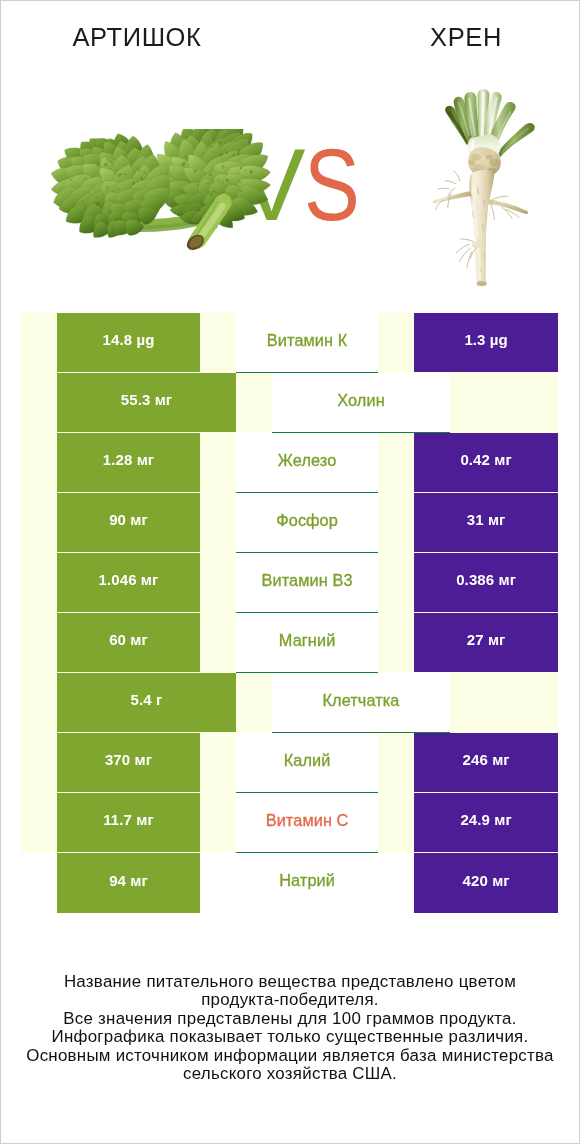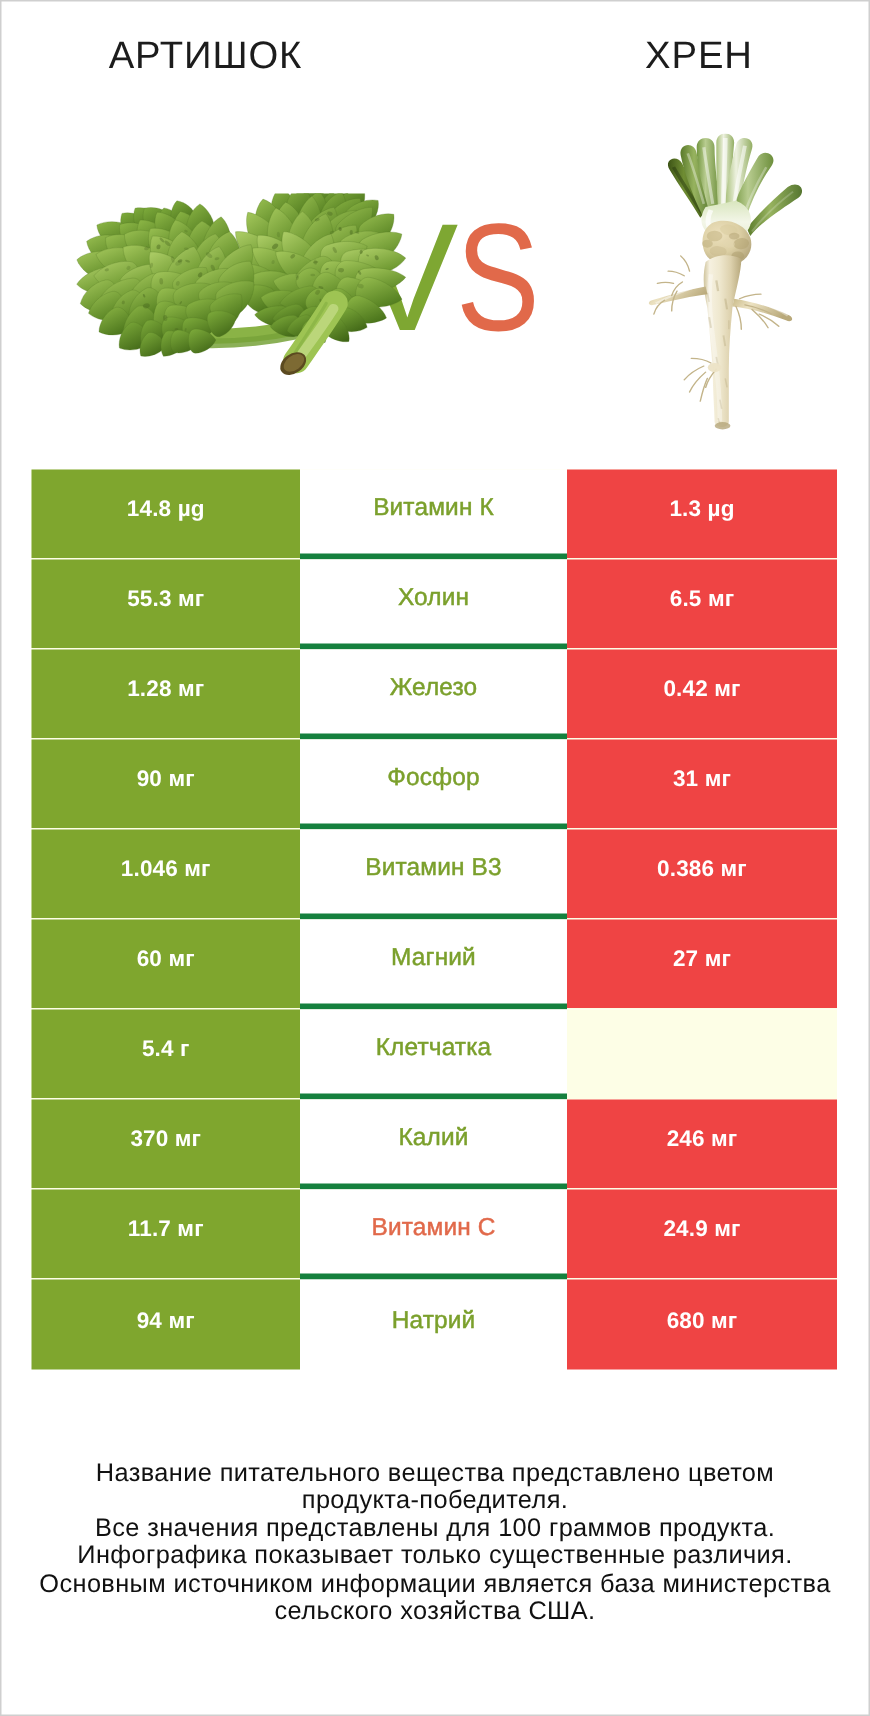--- a/index.html
+++ b/index.html
@@ -29,29 +29,29 @@
   }
   .vs .v{color:#7ea732;}
   .vs .s{color:#e1694a;display:inline-block;transform:scaleX(0.82);transform-origin:left center;margin-left:2px;}
   #pic-left{position:absolute;left:33px;top:129px;width:230px;height:128px;}
   #pic-right{position:absolute;left:412px;top:89px;width:119px;height:204px;}
 
   
   .table{position:absolute;left:21px;top:313px;width:537px;height:600px;}
   .row{position:relative;height:60px;display:flex;}
   .cell{display:flex;align-items:center;justify-content:center;box-sizing:border-box;
-        height:58.5px;font-weight:700;}
+        height:58.5px;font-weight:700;margin-left:36px;}
   .cell.l{width:179px;background:#7fa62e;color:#ffffff;font-size:15px;letter-spacing:0.1px;padding-bottom:6px;}
   .cell.m{width:178px;background:#ffffff;font-size:16.3px;font-weight:400;letter-spacing:0.1px;height:60px;padding-bottom:5px;}
   .cell.m.green{-webkit-text-stroke:0.32px #7ba02c;}
   .cell.m.red{-webkit-text-stroke:0.32px #e1694a;}
-  .cell.r{width:180px;background:#ef4444;color:#ffffff;font-size:15px;letter-spacing:0.1px;padding-bottom:5px;}
+  .cell.r{width:180px;background:#4c1d95;color:#ffffff;font-size:15px;letter-spacing:0.1px;padding-bottom:5px;}
   .cell.m.green{color:#7ba02c;}
   .cell.m.red{color:#e1694a;}
-  .row .cell.m{border-bottom:4px solid #15803d;}
+  .row .cell.m{border-bottom:1px solid #15803d;}
   .row:last-child .cell.m{border-bottom:none;}
   .row .cell.l, .row .cell.r{margin-bottom:1.5px;}
   .row{background:#fdfee6;}
   .row:last-child{background:transparent;}
   .row:last-child .cell.l, .row:last-child .cell.r{margin-bottom:0;height:60px;}
 
   
   .footer{
     position:absolute;left:0;top:973px;width:580px;text-align:center;
     font-size:16.9px;line-height:18.4px;letter-spacing:0.26px;color:#111111;
@@ -389,21 +389,20 @@
 
   <div class="table" id="nutrition-table">
       <div class="row">
         <div class="cell l">14.8 µg</div>
         <div class="cell m green">Витамин К</div>
         <div class="cell r">1.3 µg</div>
       </div>
       <div class="row">
         <div class="cell l">55.3 мг</div>
         <div class="cell m green">Холин</div>
-        <div class="cell r">6.5 мг</div>
       </div>
       <div class="row">
         <div class="cell l">1.28 мг</div>
         <div class="cell m green">Железо</div>
         <div class="cell r">0.42 мг</div>
       </div>
       <div class="row">
         <div class="cell l">90 мг</div>
         <div class="cell m green">Фосфор</div>
         <div class="cell r">31 мг</div>
@@ -428,21 +427,21 @@
         <div class="cell r">246 мг</div>
       </div>
       <div class="row">
         <div class="cell l">11.7 мг</div>
         <div class="cell m red">Витамин С</div>
         <div class="cell r">24.9 мг</div>
       </div>
       <div class="row">
         <div class="cell l">94 мг</div>
         <div class="cell m green">Натрий</div>
-        <div class="cell r">680 мг</div>
+        <div class="cell r">420 мг</div>
       </div>
     </div>
 
   <div class="footer" id="footer-notes">
       <div>Название питательного вещества представлено цветом</div>
       <div>продукта-победителя.</div>
       <div>Все значения представлены для 100 граммов продукта.</div>
       <div>Инфографика показывает только существенные различия.</div>
       <div>Основным источником информации является база министерства</div>
       <div>сельского хозяйства США.</div>

